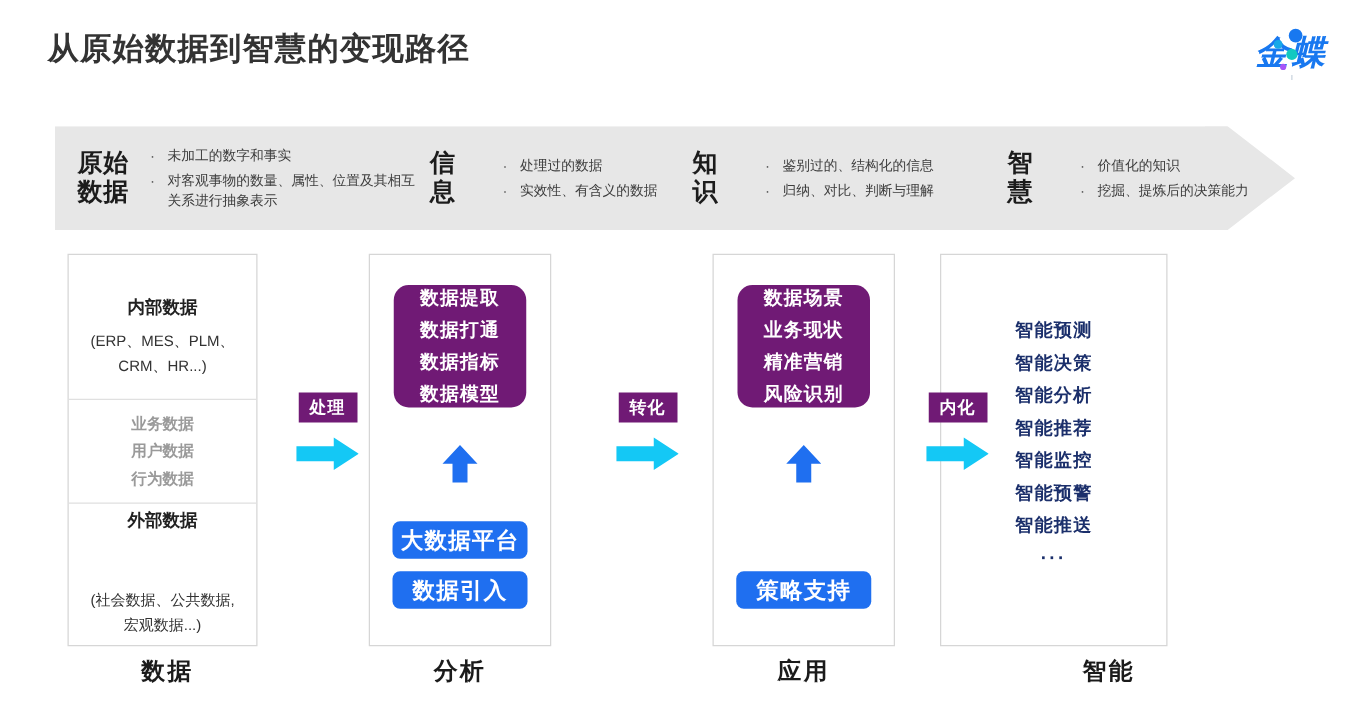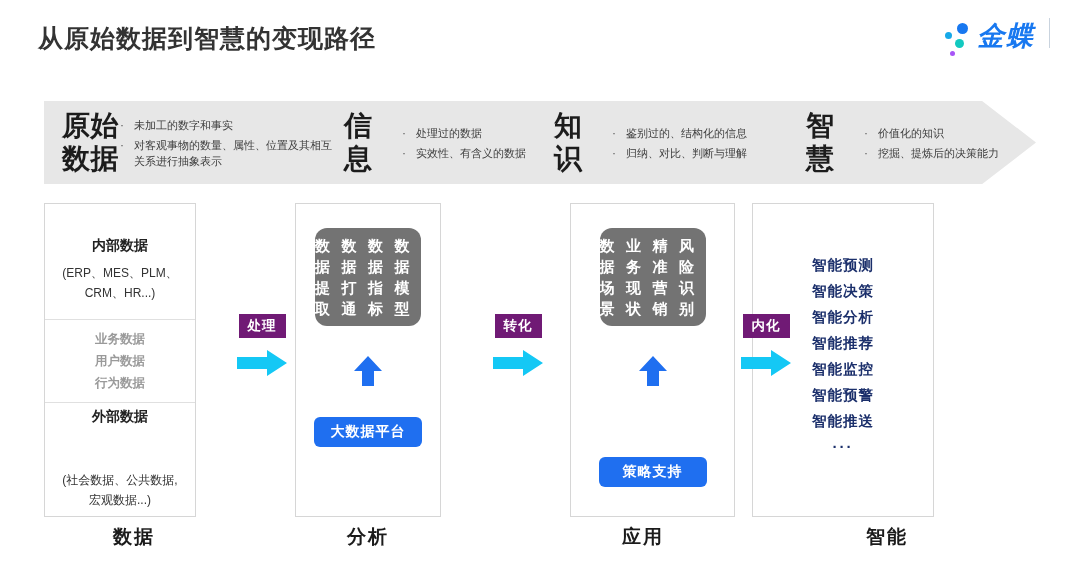--- a/index.html
+++ b/index.html
@@ -11,21 +11,21 @@
   }
 
   
   .page-title{
     position:absolute;left:38px;top:22px;
     font-size:25px;font-weight:bold;color:#333333;
     letter-spacing:1px;white-space:nowrap;
   }
   .brand{
     position:absolute;right:18px;top:18px;
-    display:flex;height:46px;
+    display:flex;align-items:center;height:46px;flex-direction:column;
   }
   .brand-dots{position:relative;width:34px;height:42px;}
   .brand-dots i{position:absolute;border-radius:50%;display:block;}
   .bd1{width:11px;height:11px;background:#1878f0;left:16px;top:5px;}
   .bd2{width:7px;height:7px;background:#17a9e8;left:4px;top:14px;}
   .bd3{width:9px;height:9px;background:#12c9c0;left:14px;top:21px;}
   .bd4{width:5px;height:5px;background:#a855f7;left:9px;top:33px;}
   .brand-name{
     font-size:27px;font-weight:bold;color:#1878f0;
     font-style:italic;letter-spacing:2px;margin-left:2px;
@@ -48,72 +48,72 @@
     background:#e7e7e7;
     clip-path:polygon(0 0, 920px 0, 920px -14px, 992px 41.5px, 920px 97px, 920px 83px, 0 83px);
     display:flex;align-items:center;
   }
   .banner-cell{display:flex;align-items:center;height:100%;}
   .bc-1{margin-left:18px;width:282px;}
   .bc-2{width:210px;}
   .bc-3{width:252px;}
   .bc-4{width:210px;}
   .bc-term{
-    font-size:28px;font-weight:bold;color:#1c1c1c;
+    font-size:20px;font-weight:bold;color:#1c1c1c;
     line-height:1.15;width:58px;flex:none;letter-spacing:0.5px;
   }
   .bc-bullets{display:flex;flex-direction:column;justify-content:center;}
   .bc-row{display:flex;align-items:flex-start;margin:2px 0;}
   .bc-dot{
     width:14px;flex:none;color:#555;font-size:12px;line-height:16px;text-align:left;
   }
   .bc-txt{font-size:11px;color:#3d3d3d;line-height:16px;max-width:200px;}
 
   
   .cols{position:absolute;left:0;top:203px;width:1080px;height:320px;}
   .col{
     position:absolute;top:0;height:314px;
     background:#ffffff;border:1px solid #d6d6d6;
     box-sizing:border-box;
   }
-  .col-1{left:44px;width:152px;}
+  .col-1{left:54px;width:152px;}
   .col-2{left:295px;width:146px;}
-  .col-3{left:570px;width:165px;padding-left:44px;}
+  .col-3{left:570px;width:146px;padding-left:44px;}
   .col-4{left:752px;width:182px;}
 
   
   .c1-block{
     display:flex;flex-direction:column;align-items:center;justify-content:center;
     text-align:center;box-sizing:border-box;
   }
   .c1-top{height:115px;padding-top:16px;}
   .c1-mid{height:84px;border-top:1px solid #e0e0e0;border-bottom:1px solid #e0e0e0;}
   .c1-bot{height:112px;gap:36px;}
   .c1-head{font-size:14px;font-weight:bold;color:#222;margin-bottom:8px;}
   .c1-sub{font-size:12px;color:#333;line-height:20px;}
   .c1-gray{font-size:12.5px;font-weight:bold;color:#9a9a9a;line-height:22px;}
 
   
   .big-card{
     position:absolute;left:50%;transform:translateX(-50%);top:24px;
-    width:106px;height:98px;background:#737373;border-radius:12px;
-    display:flex;align-items:center;justify-content:center;
+    width:106px;height:98px;background:#701a75;border-radius:12px;
+    display:flex;flex-direction:column;align-items:center;justify-content:space-between;
   }
   .big-card div{
     color:#ffffff;font-size:15px;font-weight:bold;line-height:21px;letter-spacing:1px;
   }
   .up-arrow{
     position:absolute;left:50%;transform:translateX(-50%);top:150px;
     width:34px;height:34px;
   }
   .pill{
     position:absolute;left:50%;transform:translateX(-50%);
     width:108px;height:30px;background:#1f6ff0;border-radius:6px;
     display:flex;align-items:center;justify-content:center;
-    color:#ffffff;font-size:14px;font-weight:bold;letter-spacing:1px;
+    color:#ffffff;font-size:18px;font-weight:bold;letter-spacing:1px;
   }
   .pill-a{top:213px;}
   .pill-b{top:253px;}
 
   
   .c4-list{
     padding-top:48px;display:flex;flex-direction:column;
     align-items:center;justify-content:flex-start;
   }
   .c4-item{
@@ -262,20 +262,21 @@
       <div>数据打通</div>
       <div>数据指标</div>
       <div>数据模型</div>
     </div>
     <div class="up-arrow">
       <svg width="34" height="34" viewBox="0 0 34 34">
         <polygon points="17,2 31,17 23,17 23,32 11,32 11,17 3,17" fill="#1f6ff0"></polygon>
       </svg>
     </div>
     <div class="pill pill-a">大数据平台</div>
+    <div class="pill pill-b">数据引入</div>
   </div>
 
   <div class="col col-3">
     <div class="big-card">
       <div>数据场景</div>
       <div>业务现状</div>
       <div>精准营销</div>
       <div>风险识别</div>
     </div>
     <div class="up-arrow">

